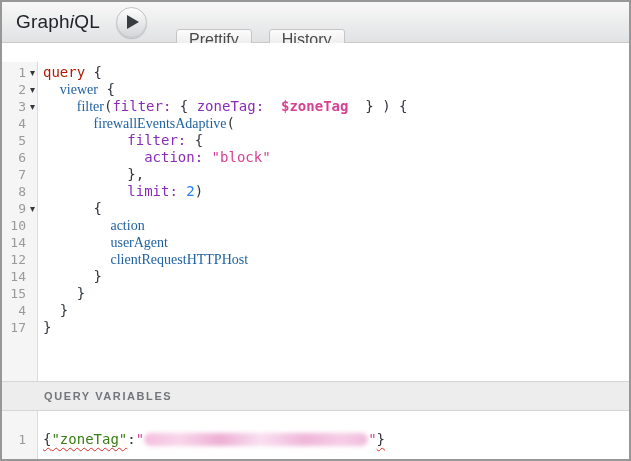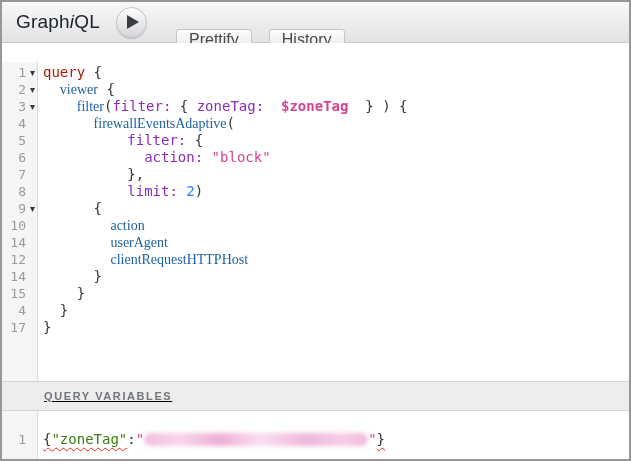--- a/index.html
+++ b/index.html
@@ -100,21 +100,20 @@
   }
 
   
   .varbar {
     height:30px; flex:none;
     background:#ededed;
     border-top:1px solid #d5d5d5;
     border-bottom:1px solid #d5d5d5;
     display:flex; align-items:center;
     padding-left:42px;
-    text-decoration:underline;
   }
   .vartitle {
     font-size:11px; font-weight:bold;
     color:#72767b; letter-spacing:1.6px;
   }
   .veditor .lines { padding-top:20px; }
 </style>
 </head>
 <body>
 

